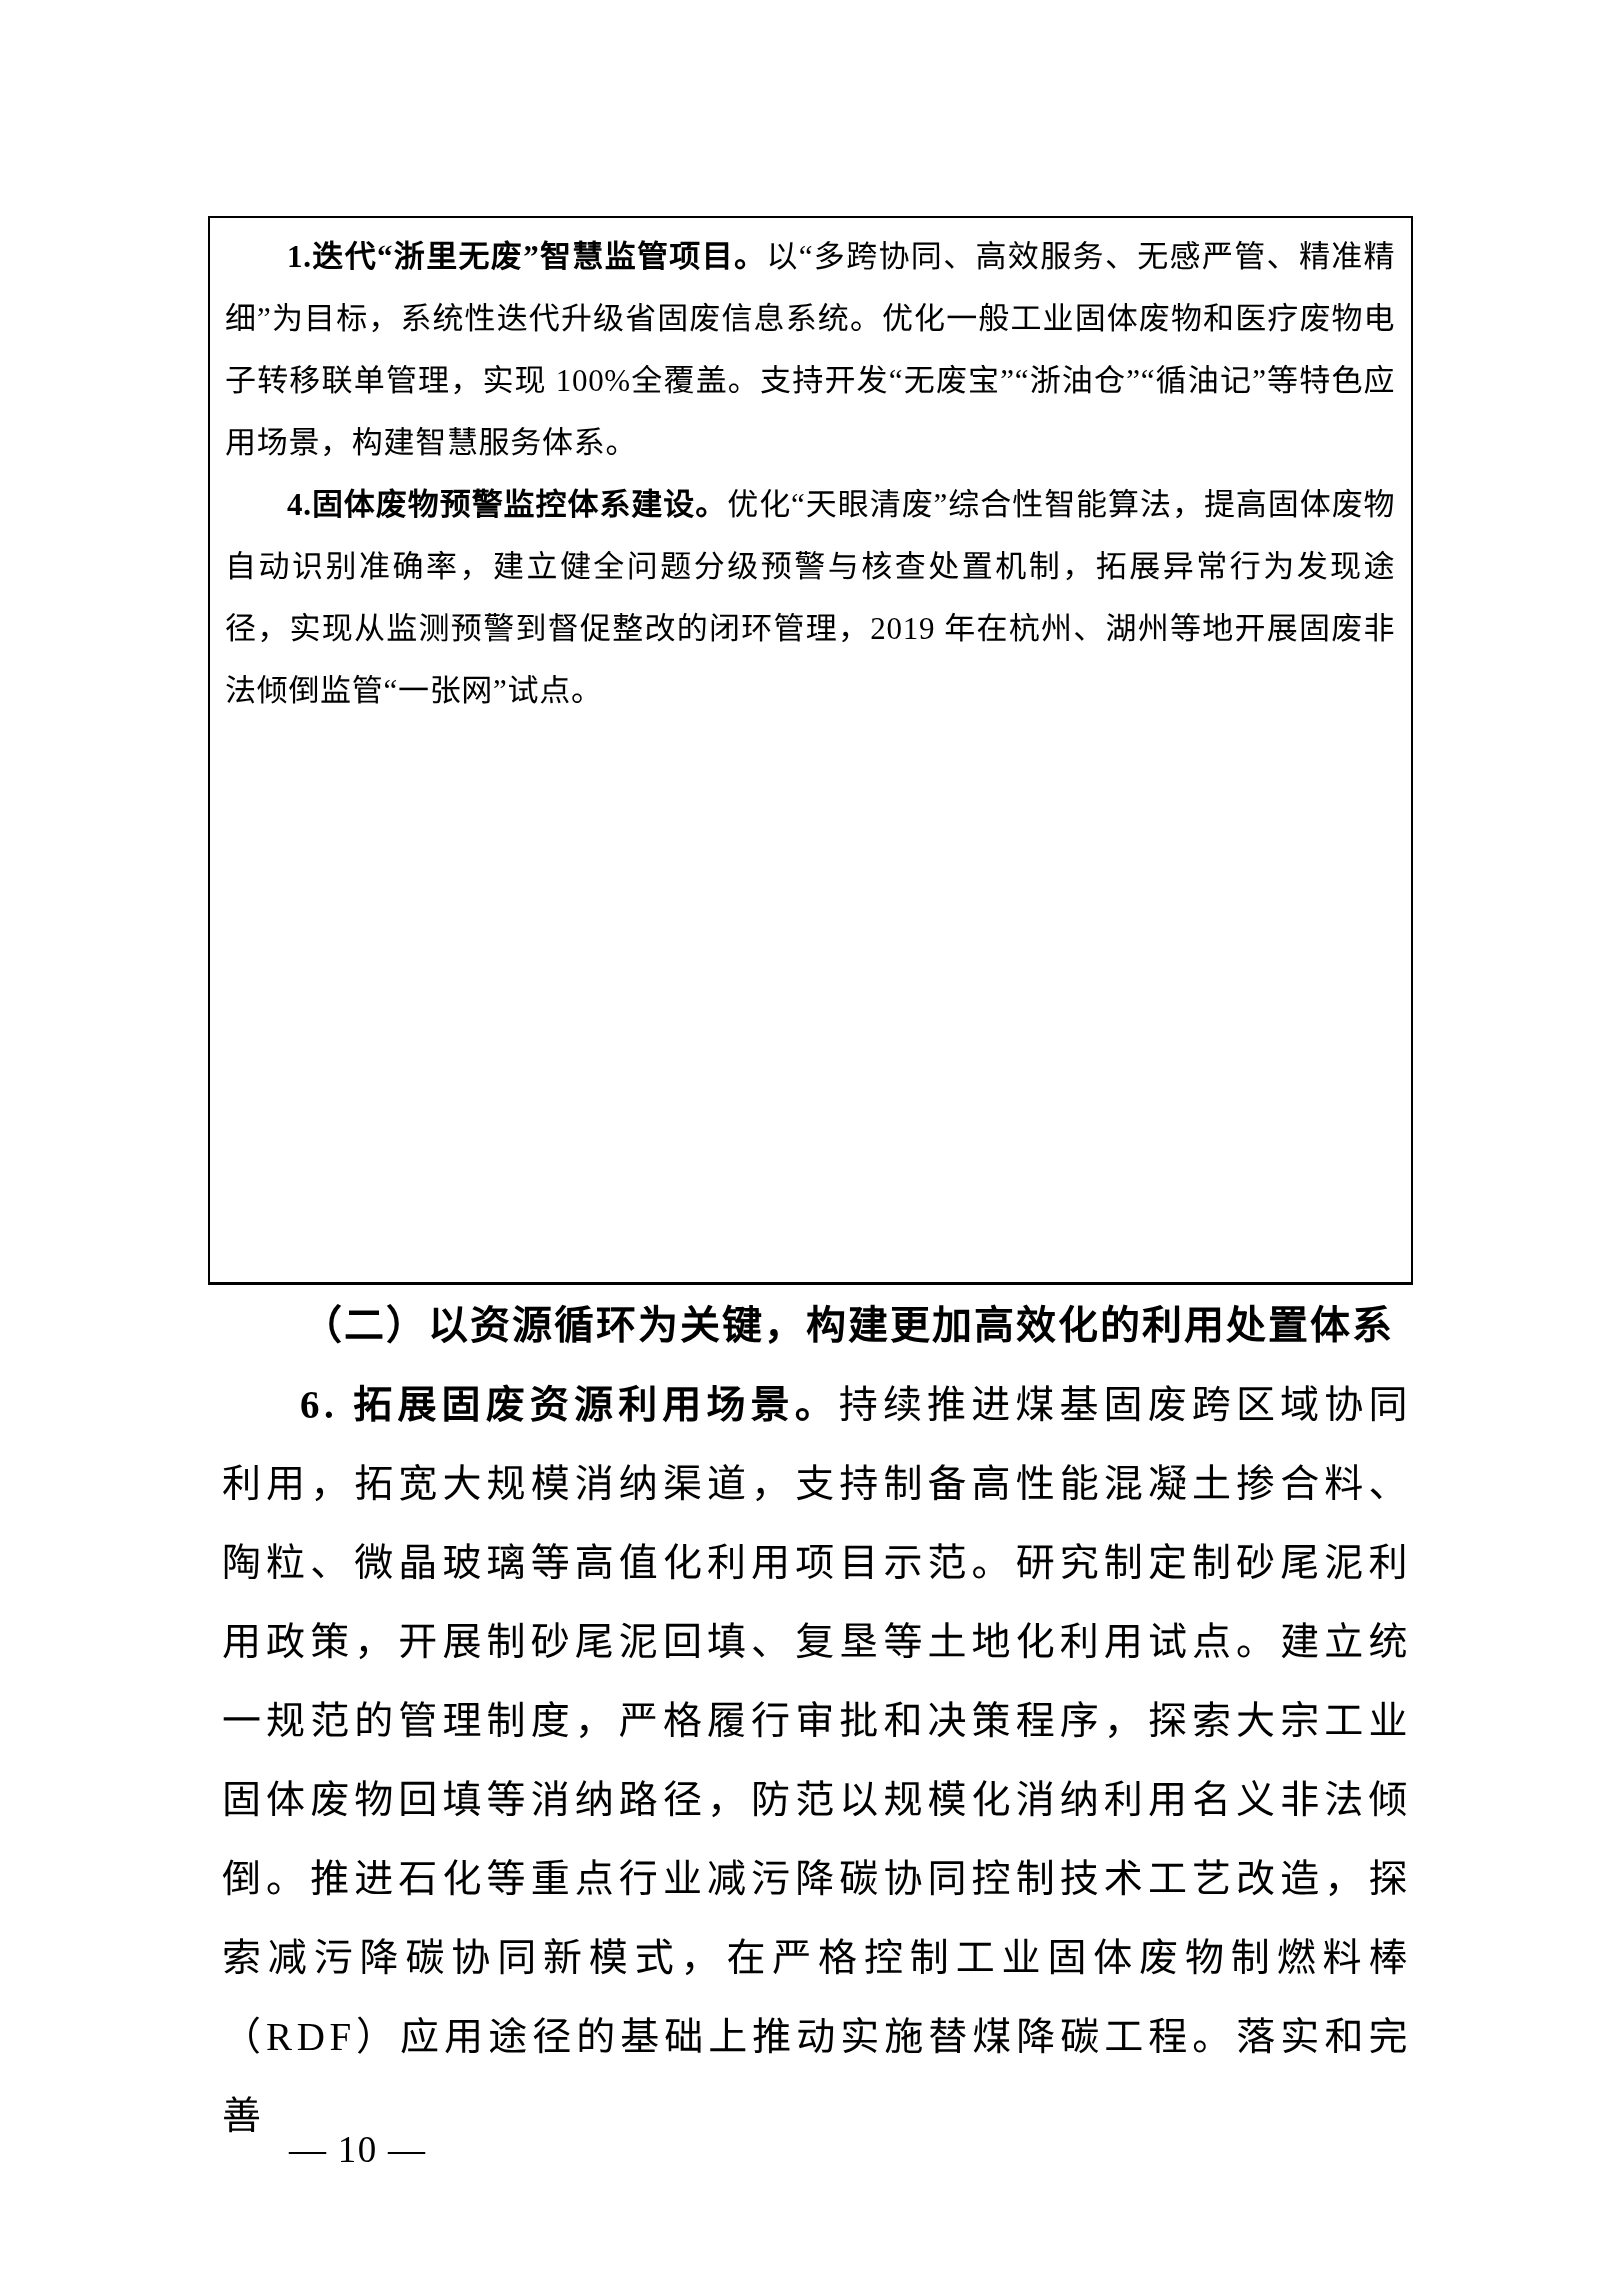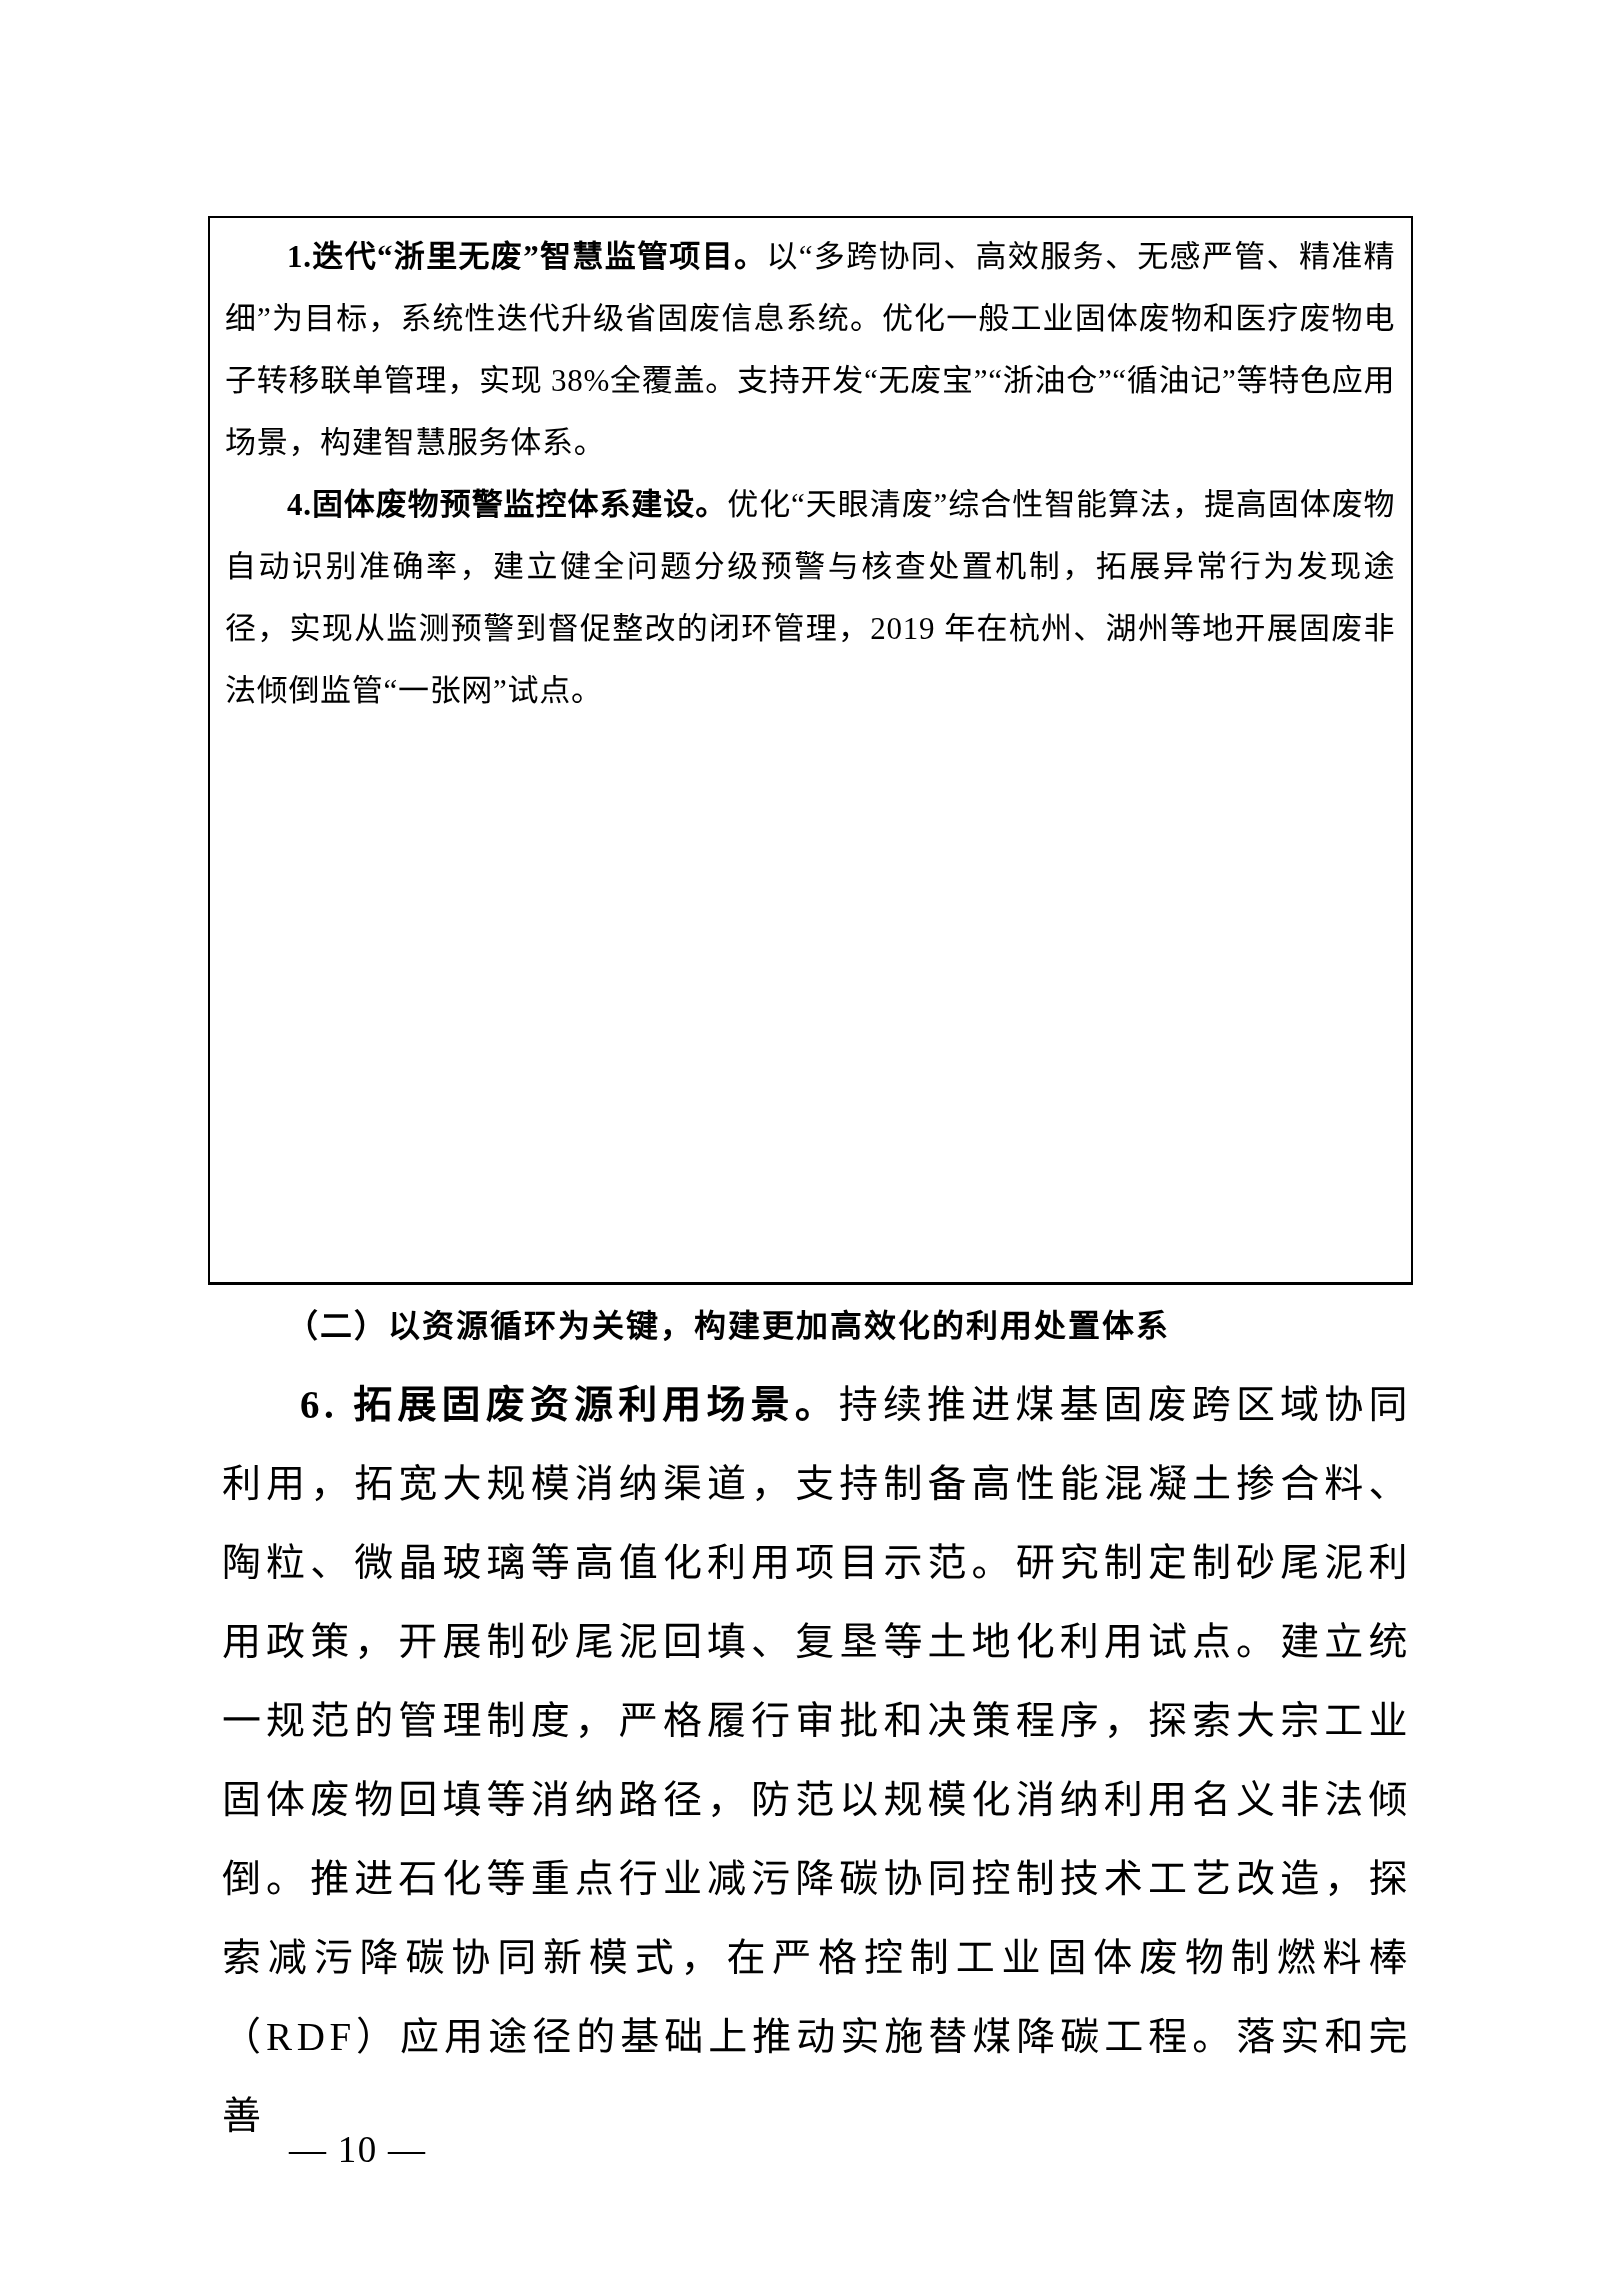--- a/index.html
+++ b/index.html
@@ -39,21 +39,21 @@
   .project-box p b {
     font-weight: bold;
   }
   
   .section-heading {
     position: absolute;
     left: 222px;
     top: 1294px;
     width: 1190px;
     margin: 0;
-    font-size: 32px;
+    font-size: 40px;
     font-weight: bold;
     line-height: 64px;
     letter-spacing: 2px;
     text-indent: 2em;
     white-space: nowrap;
   }
   
   .body-para {
     position: absolute;
     left: 222px;
@@ -78,21 +78,21 @@
     letter-spacing: 1.3px;
     margin-left: 44px;
   }
 </style>
 </head>
 <body>
 
 <div class="page">
 
   <div class="project-box">
-    <p><b>1.迭代“浙里无废”智慧监管项目。</b><span>以“多跨协同、高效服务、无感严管、精准精细”为目标，系统性迭代升级省固废信息系统。优化一般工业固体废物和医疗废物电子转移联单管理，实现 38%全覆盖。支持开发“无废宝”“浙油仓”“循油记”等特色应用场景，构建智慧服务体系。</span></p>
+    <p><b>1.迭代“浙里无废”智慧监管项目。</b><span>以“多跨协同、高效服务、无感严管、精准精细”为目标，系统性迭代升级省固废信息系统。优化一般工业固体废物和医疗废物电子转移联单管理，实现 100%全覆盖。支持开发“无废宝”“浙油仓”“循油记”等特色应用场景，构建智慧服务体系。</span></p>
 
 
 
     <p><b>4.固体废物预警监控体系建设。</b><span>优化“天眼清废”综合性智能算法，提高固体废物自动识别准确率，建立健全问题分级预警与核查处置机制，拓展异常行为发现途径，实现从监测预警到督促整改的闭环管理，2019 年在杭州、湖州等地开展固废非法倾倒监管“一张网”试点。</span></p>
   </div>
 
   <p class="section-heading">（二）以资源循环为关键，构建更加高效化的利用处置体系</p>
 
   <p class="body-para"><b>6. 拓展固废资源利用场景。</b><span>持续推进煤基固废跨区域协同利用，拓宽大规模消纳渠道，支持制备高性能混凝土掺合料、陶粒、微晶玻璃等高值化利用项目示范。研究制定制砂尾泥利用政策，开展制砂尾泥回填、复垦等土地化利用试点。建立统一规范的管理制度，严格履行审批和决策程序，探索大宗工业固体废物回填等消纳路径，防范以规模化消纳利用名义非法倾倒。推进石化等重点行业减污降碳协同控制技术工艺改造，探索减污降碳协同新模式，在严格控制工业固体废物制燃料棒（RDF）应用途径的基础上推动实施替煤降碳工程。落实和完善</span></p>
 

